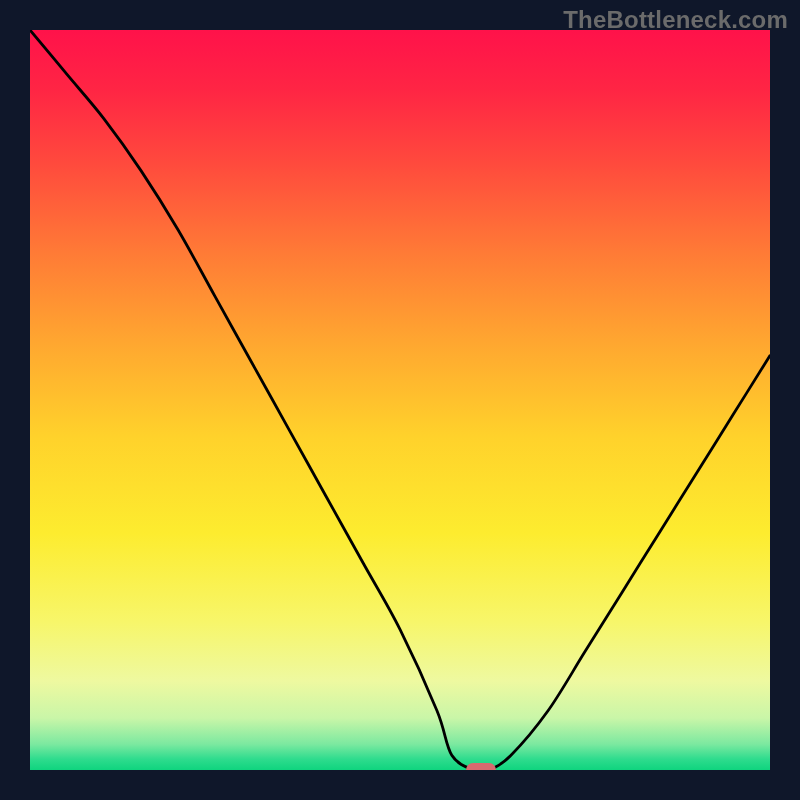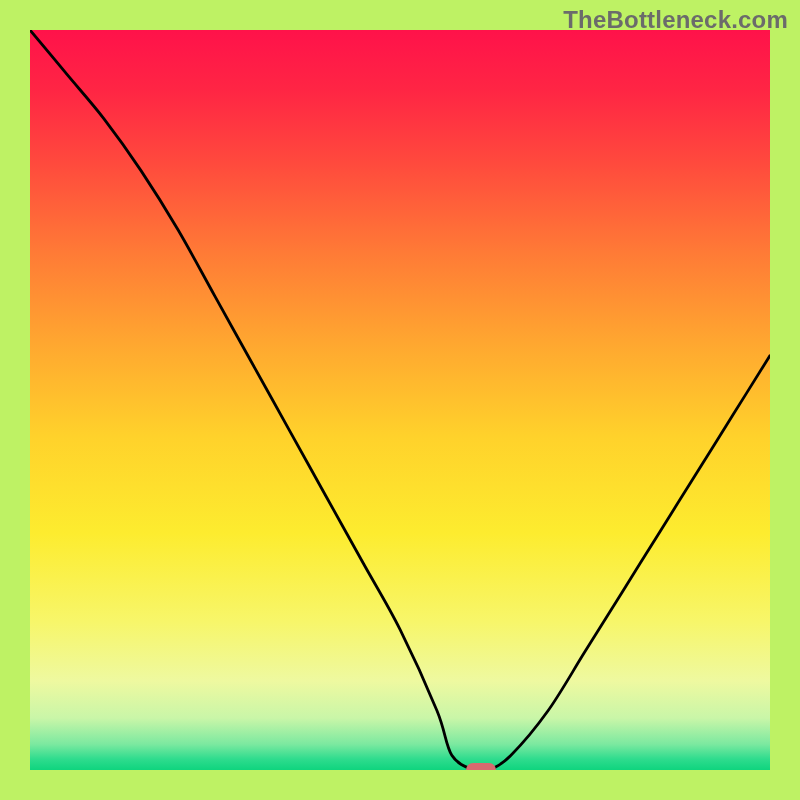--- a/index.html
+++ b/index.html
@@ -9,21 +9,21 @@
     height: 800px;
     background: #000;
     overflow: hidden;
   }
   .frame {
     position: absolute;
     left: 0;
     top: 0;
     width: 800px;
     height: 800px;
-    background: #bef264;
+    background: #0f172a;
   }
   .plot {
     position: absolute;
     left: 30px;
     top: 30px;
     width: 740px;
     height: 740px;
     overflow: hidden;
   }
   .gradient {

